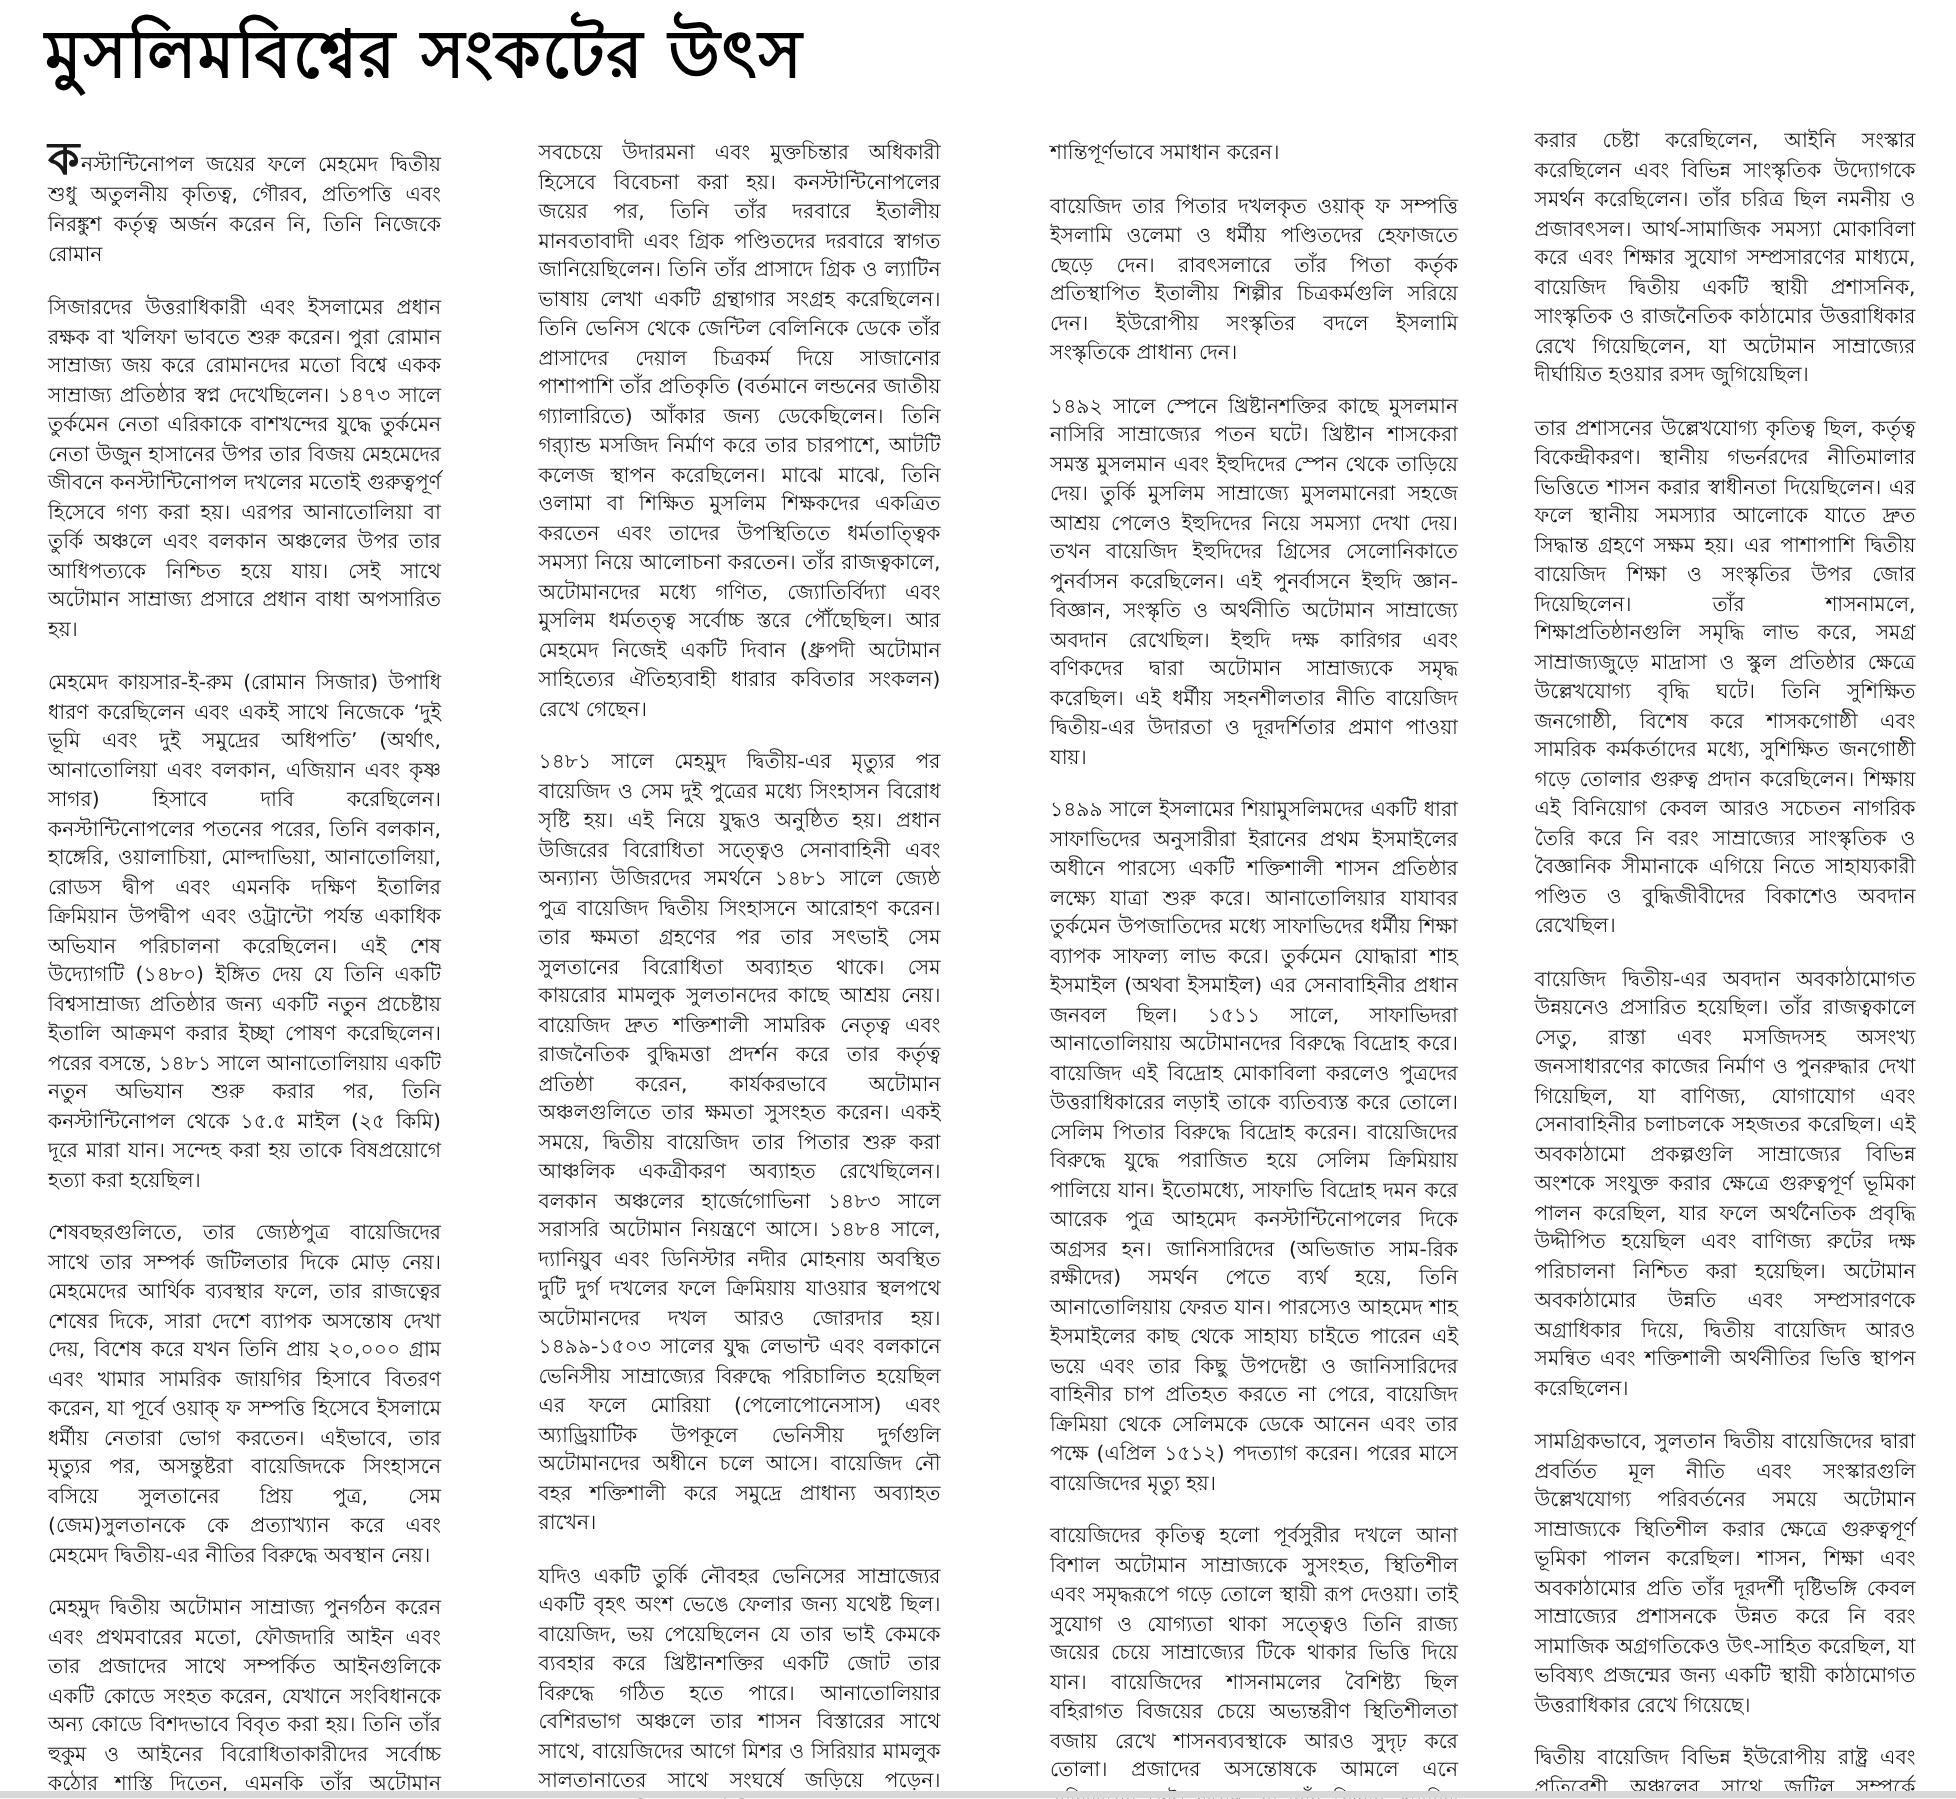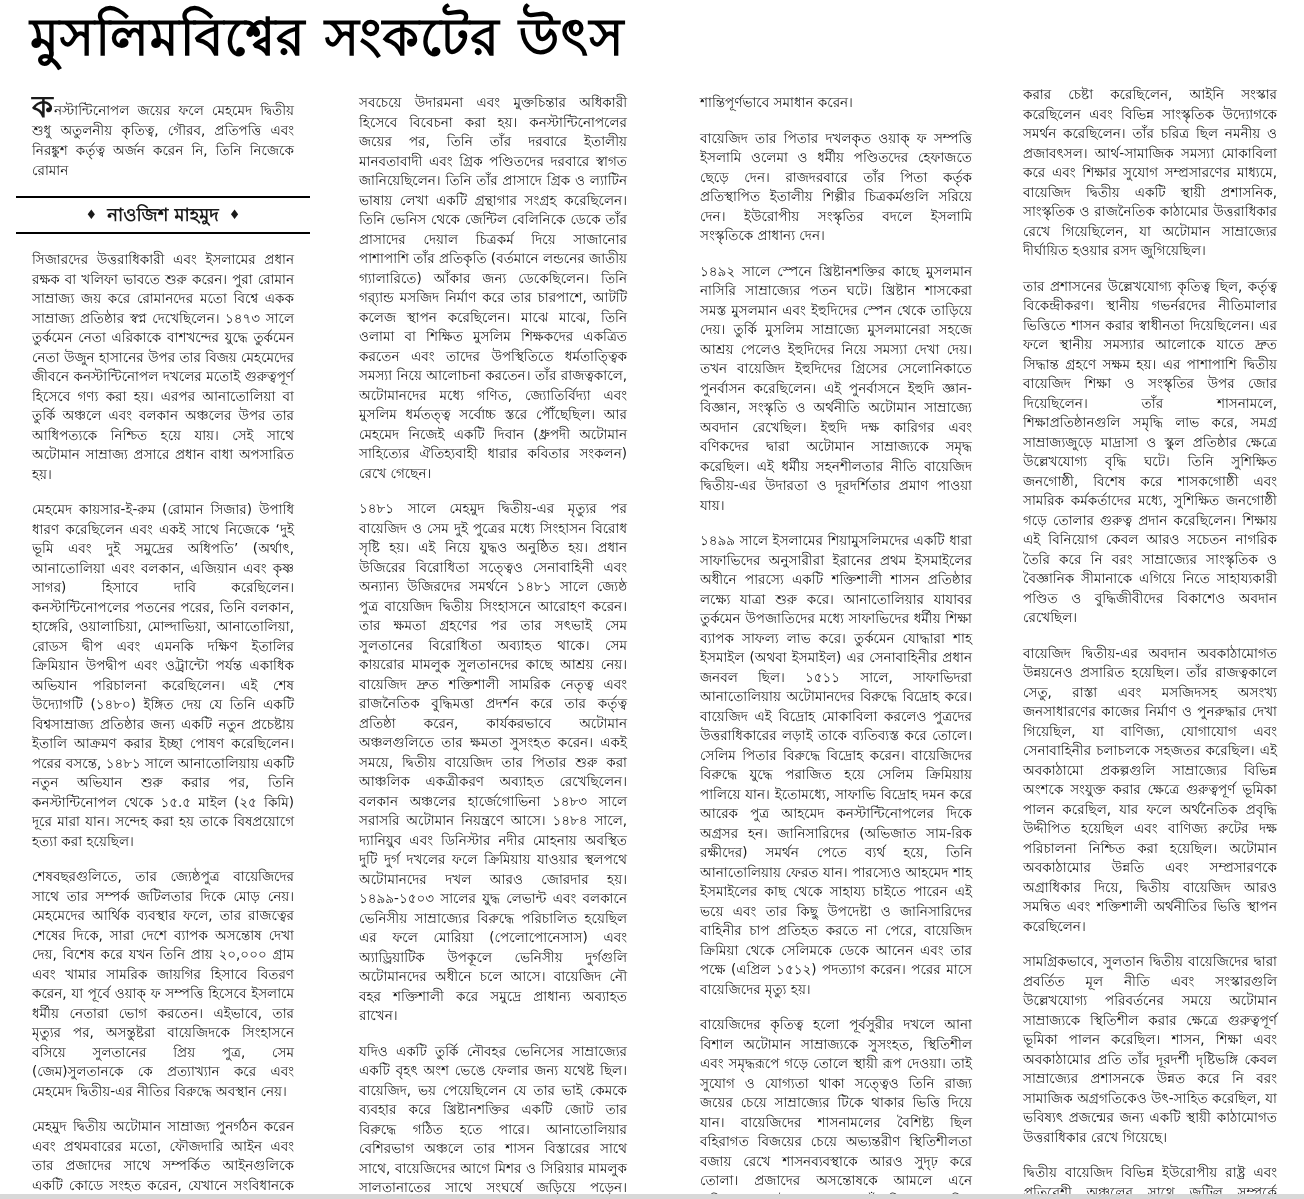--- a/index.html
+++ b/index.html
@@ -1,19 +1,19 @@
 <!DOCTYPE html>
 <html><head>
 <meta charset="utf-8">
 <style>
   html, body { margin: 0; padding: 0; background: #ffffff; }
   body { width: 1304px; height: 1199px; overflow: hidden; position: relative; color: #1a1a1a; }
   .headline {
     position: absolute; left: 30px; top: 2px;
-    font-family: "DejaVu Sans", sans-serif; font-size: 52px; font-weight: bold;
+    font-family: "DejaVu Sans", sans-serif; font-size: 44px; font-weight: bold;
     line-height: 70px; letter-spacing: 1px; color: #000; white-space: nowrap;
   }
   .col {
     position: absolute; top: 80px;
     font-family: "DejaVu Sans", sans-serif; font-size: 13.5px; line-height: 19.5px;
     text-align: justify; color: #1a1a1a;
   }
   .c1 { left: 16px; width: 294px; }
   .c2 { left: 343px; width: 300px; top: 77px; }
   .c3 { left: 684px; width: 304px; top: 77px; }
@@ -32,38 +32,35 @@
   .signoff .role { }
   .bottom-bar { position: absolute; left: 0; bottom: 0; width: 1304px; height: 5px; background: #d8d8d8; }
 </style>
 </head>
 <body>
 
 <div class="headline">মুসলিমবিশ্বের সংকটের উৎস</div>
 
 <div class="col c1">
   <p class="lede"><span class="dropcap">ক</span><span>নস্টান্টিনোপল জয়ের ফলে মেহমেদ দ্বিতীয় শুধু অতুলনীয় কৃতিত্ব, গৌরব, প্রতিপত্তি এবং নিরঙ্কুশ কর্তৃত্ব অর্জন করেন নি, তিনি নিজেকে রোমান</span></p>
-  <div class="byline-box">
-    <span class="diamond">♦</span><span>নাওজিশ মাহমুদ</span><span class="diamond">♦</span>
-  </div>
   <p>সিজারদের উত্তরাধিকারী এবং ইসলামের প্রধান রক্ষক বা খলিফা ভাবতে শুরু করেন। পুরা রোমান সাম্রাজ্য জয় করে রোমানদের মতো বিশ্বে একক সাম্রাজ্য প্রতিষ্ঠার স্বপ্ন দেখেছিলেন। ১৪৭৩ সালে তুর্কমেন নেতা এরিকাকে বাশখন্দের যুদ্ধে তুর্কমেন নেতা উজুন হাসানের উপর তার বিজয় মেহমেদের জীবনে কনস্টান্টিনোপল দখলের মতোই গুরুত্বপূর্ণ হিসেবে গণ্য করা হয়। এরপর আনাতোলিয়া বা তুর্কি অঞ্চলে এবং বলকান অঞ্চলের উপর তার আধিপত্যকে নিশ্চিত হয়ে যায়। সেই সাথে অটোমান সাম্রাজ্য প্রসারে প্রধান বাধা অপসারিত হয়।</p>
   <p>মেহমেদ কায়সার-ই-রুম (রোমান সিজার) উপাধি ধারণ করেছিলেন এবং একই সাথে নিজেকে ‘দুই ভূমি এবং দুই সমুদ্রের অধিপতি’ (অর্থাৎ, আনাতোলিয়া এবং বলকান, এজিয়ান এবং কৃষ্ণ সাগর) হিসাবে দাবি করেছিলেন। কনস্টান্টিনোপলের পতনের পরের, তিনি বলকান, হাঙ্গেরি, ওয়ালাচিয়া, মোল্দাভিয়া, আনাতোলিয়া, রোডস দ্বীপ এবং এমনকি দক্ষিণ ইতালির ক্রিমিয়ান উপদ্বীপ এবং ওট্রান্টো পর্যন্ত একাধিক অভিযান পরিচালনা করেছিলেন। এই শেষ উদ্যোগটি (১৪৮০) ইঙ্গিত দেয় যে তিনি একটি বিশ্বসাম্রাজ্য প্রতিষ্ঠার জন্য একটি নতুন প্রচেষ্টায় ইতালি আক্রমণ করার ইচ্ছা পোষণ করেছিলেন। পরের বসন্তে, ১৪৮১ সালে আনাতোলিয়ায় একটি নতুন অভিযান শুরু করার পর, তিনি কনস্টান্টিনোপল থেকে ১৫.৫ মাইল (২৫ কিমি) দূরে মারা যান। সন্দেহ করা হয় তাকে বিষপ্রয়োগে হত্যা করা হয়েছিল।</p>
   <p>শেষবছরগুলিতে, তার জ্যেষ্ঠপুত্র বায়েজিদের সাথে তার সম্পর্ক জটিলতার দিকে মোড় নেয়। মেহমেদের আর্থিক ব্যবস্থার ফলে, তার রাজত্বের শেষের দিকে, সারা দেশে ব্যাপক অসন্তোষ দেখা দেয়, বিশেষ করে যখন তিনি প্রায় ২০,০০০ গ্রাম এবং খামার সামরিক জায়গির হিসাবে বিতরণ করেন, যা পূর্বে ওয়াক্‌ ফ সম্পত্তি হিসেবে ইসলামে ধর্মীয় নেতারা ভোগ করতেন। এইভাবে, তার মৃত্যুর পর, অসন্তুষ্টরা বায়েজিদকে সিংহাসনে বসিয়ে সুলতানের প্রিয় পুত্র, সেম (জেম)সুলতানকে কে প্রত্যাখ্যান করে এবং মেহমেদ দ্বিতীয়-এর নীতির বিরুদ্ধে অবস্থান নেয়।</p>
   <p>মেহমুদ দ্বিতীয় অটোমান সাম্রাজ্য পুনর্গঠন করেন এবং প্রথমবারের মতো, ফৌজদারি আইন এবং তার প্রজাদের সাথে সম্পর্কিত আইনগুলিকে একটি কোডে সংহত করেন, যেখানে সংবিধানকে অন্য কোডে বিশদভাবে বিবৃত করা হয়। তিনি তাঁর হুকুম ও আইনের বিরোধিতাকারীদের সর্বোচ্চ কঠোর শাস্তি দিতেন, এমনকি তাঁর অটোমান সমসাম-য়িকরাও তাঁকে অত্যধিক কঠোর মনে করতেন। তবুও, মেহমেদকে অটোমান সুলতানদের মধ্যে</p>
 </div>
 
 <div class="col c2">
   <p>সবচেয়ে উদারমনা এবং মুক্তচিন্তার অধিকারী হিসেবে বিবেচনা করা হয়। কনস্টান্টিনোপলের জয়ের পর, তিনি তাঁর দরবারে ইতালীয় মানবতাবাদী এবং গ্রিক পণ্ডিতদের দরবারে স্বাগত জানিয়েছিলেন। তিনি তাঁর প্রাসাদে গ্রিক ও ল্যাটিন ভাষায় লেখা একটি গ্রন্থাগার সংগ্রহ করেছিলেন। তিনি ভেনিস থেকে জেন্টিল বেলিনিকে ডেকে তাঁর প্রাসাদের দেয়াল চিত্রকর্ম দিয়ে সাজানোর পাশাপাশি তাঁর প্রতিকৃতি (বর্তমানে লন্ডনের জাতীয় গ্যালারিতে) আঁকার জন্য ডেকেছিলেন। তিনি গ্র‍্যান্ড মসজিদ নির্মাণ করে তার চারপাশে, আটটি কলেজ স্থাপন করেছিলেন। মাঝে মাঝে, তিনি ওলামা বা শিক্ষিত মুসলিম শিক্ষকদের একত্রিত করতেন এবং তাদের উপস্থিতিতে ধর্মতাত্ত্বিক সমস্যা নিয়ে আলোচনা করতেন। তাঁর রাজত্বকালে, অটোমানদের মধ্যে গণিত, জ্যোতির্বিদ্যা এবং মুসলিম ধর্মতত্ত্ব সর্বোচ্চ স্তরে পৌঁছেছিল। আর মেহমেদ নিজেই একটি দিবান (ধ্রুপদী অটোমান সাহিত্যের ঐতিহ্যবাহী ধারার কবিতার সংকলন) রেখে গেছেন।</p>
   <p>১৪৮১ সালে মেহমুদ দ্বিতীয়-এর মৃত্যুর পর বায়েজিদ ও সেম দুই পুত্রের মধ্যে সিংহাসন বিরোধ সৃষ্টি হয়। এই নিয়ে যুদ্ধও অনুষ্ঠিত হয়। প্রধান উজিরের বিরোধিতা সত্ত্বেও সেনাবাহিনী এবং অন্যান্য উজিরদের সমর্থনে ১৪৮১ সালে জ্যেষ্ঠ পুত্র বায়েজিদ দ্বিতীয় সিংহাসনে আরোহণ করেন। তার ক্ষমতা গ্রহণের পর তার সৎভাই সেম সুলতানের বিরোধিতা অব্যাহত থাকে। সেম কায়রোর মামলুক সুলতানদের কাছে আশ্রয় নেয়। বায়েজিদ দ্রুত শক্তিশালী সামরিক নেতৃত্ব এবং রাজনৈতিক বুদ্ধিমত্তা প্রদর্শন করে তার কর্তৃত্ব প্রতিষ্ঠা করেন, কার্যকরভাবে অটোমান অঞ্চলগুলিতে তার ক্ষমতা সুসংহত করেন। একই সময়ে, দ্বিতীয় বায়েজিদ তার পিতার শুরু করা আঞ্চলিক একত্রীকরণ অব্যাহত রেখেছিলেন। বলকান অঞ্চলের হার্জেগোভিনা ১৪৮৩ সালে সরাসরি অটোমান নিয়ন্ত্রণে আসে। ১৪৮৪ সালে, দ্যানিয়ুব এবং ডিনিস্টার নদীর মোহনায় অবস্থিত দুটি দুর্গ দখলের ফলে ক্রিমিয়ায় যাওয়ার স্থলপথে অটোমানদের দখল আরও জোরদার হয়। ১৪৯৯-১৫০৩ সালের যুদ্ধ লেভান্ট এবং বলকানে ভেনিসীয় সাম্রাজ্যের বিরুদ্ধে পরিচালিত হয়েছিল এর ফলে মোরিয়া (পেলোপোনেসাস) এবং অ্যাড্রিয়াটিক উপকূলে ভেনিসীয় দুর্গগুলি অটোমানদের অধীনে চলে আসে। বায়েজিদ নৌ বহর শক্তিশালী করে সমুদ্রে প্রাধান্য অব্যাহত রাখেন।</p>
   <p>যদিও একটি তুর্কি নৌবহর ভেনিসের সাম্রাজ্যের একটি বৃহৎ অংশ ভেঙে ফেলার জন্য যথেষ্ট ছিল। বায়েজিদ, ভয় পেয়েছিলেন যে তার ভাই কেমকে ব্যবহার করে খ্রিষ্টানশক্তির একটি জোট তার বিরুদ্ধে গঠিত হতে পারে। আনাতোলিয়ার বেশিরভাগ অঞ্চলে তার শাসন বিস্তারের সাথে সাথে, বায়েজিদের আগে মিশর ও সিরিয়ার মামলুক সালতানাতের সাথে সংঘর্ষে জড়িয়ে পড়েন। মামলুকদের বিরুদ্ধে সর্বশক্তি প্রয়োগ না করে চাপে রাখার উদ্দেশ্যে মাঝারি শক্তির সেনাবাহিনী পাঠান। দীর্ঘ সময়ে স্থলযুদ্ধটি একটি অচলাবস্থায় থাকায়</p>
 </div>
 
 <div class="col c3">
   <p>শান্তিপূর্ণভাবে সমাধান করেন।</p>
-  <p>বায়েজিদ তার পিতার দখলকৃত ওয়াক্‌ ফ সম্পত্তি ইসলামি ওলেমা ও ধর্মীয় পণ্ডিতদের হেফাজতে ছেড়ে দেন। রাজদরবারে তাঁর পিতা কর্তৃক প্রতিস্থাপিত ইতালীয় শিল্পীর চিত্রকর্মগুলি সরিয়ে দেন। ইউরোপীয় সংস্কৃতির বদলে ইসলামি সংস্কৃতিকে প্রাধান্য দেন।</p>
+  <p>বায়েজিদ তার পিতার দখলকৃত ওয়াক্‌ ফ সম্পত্তি ইসলামি ওলেমা ও ধর্মীয় পণ্ডিতদের হেফাজতে ছেড়ে দেন। রাবৎসলারে তাঁর পিতা কর্তৃক প্রতিস্থাপিত ইতালীয় শিল্পীর চিত্রকর্মগুলি সরিয়ে দেন। ইউরোপীয় সংস্কৃতির বদলে ইসলামি সংস্কৃতিকে প্রাধান্য দেন।</p>
   <p>১৪৯২ সালে স্পেনে খ্রিষ্টানশক্তির কাছে মুসলমান নাসিরি সাম্রাজ্যের পতন ঘটে। খ্রিষ্টান শাসকেরা সমস্ত মুসলমান এবং ইহুদিদের স্পেন থেকে তাড়িয়ে দেয়। তুর্কি মুসলিম সাম্রাজ্যে মুসলমানেরা সহজে আশ্রয় পেলেও ইহুদিদের নিয়ে সমস্যা দেখা দেয়। তখন বায়েজিদ ইহুদিদের গ্রিসের সেলোনিকাতে পুনর্বাসন করেছিলেন। এই পুনর্বাসনে ইহুদি জ্ঞান-বিজ্ঞান, সংস্কৃতি ও অর্থনীতি অটোমান সাম্রাজ্যে অবদান রেখেছিল। ইহুদি দক্ষ কারিগর এবং বণিকদের দ্বারা অটোমান সাম্রাজ্যকে সমৃদ্ধ করেছিল। এই ধর্মীয় সহনশীলতার নীতি বায়েজিদ দ্বিতীয়-এর উদারতা ও দূরদর্শিতার প্রমাণ পাওয়া যায়।</p>
   <p>১৪৯৯ সালে ইসলামের শিয়ামুসলিমদের একটি ধারা সাফাভিদের অনুসারীরা ইরানের প্রথম ইসমাইলের অধীনে পারস্যে একটি শক্তিশালী শাসন প্রতিষ্ঠার লক্ষ্যে যাত্রা শুরু করে। আনাতোলিয়ার যাযাবর তুর্কমেন উপজাতিদের মধ্যে সাফাভিদের ধর্মীয় শিক্ষা ব্যাপক সাফল্য লাভ করে। তুর্কমেন যোদ্ধারা শাহ ইসমাইল (অথবা ইসমাইল) এর সেনাবাহিনীর প্রধান জনবল ছিল। ১৫১১ সালে, সাফাভিদরা আনাতোলিয়ায় অটোমানদের বিরুদ্ধে বিদ্রোহ করে। বায়েজিদ এই বিদ্রোহ মোকাবিলা করলেও পুত্রদের উত্তরাধিকারের লড়াই তাকে ব্যতিব্যস্ত করে তোলে। সেলিম পিতার বিরুদ্ধে বিদ্রোহ করেন। বায়েজিদের বিরুদ্ধে যুদ্ধে পরাজিত হয়ে সেলিম ক্রিমিয়ায় পালিয়ে যান। ইতোমধ্যে, সাফাভি বিদ্রোহ দমন করে আরেক পুত্র আহমেদ কনস্টান্টিনোপলের দিকে অগ্রসর হন। জানিসারিদের (অভিজাত সাম-রিক রক্ষীদের) সমর্থন পেতে ব্যর্থ হয়ে, তিনি আনাতোলিয়ায় ফেরত যান। পারস্যেও আহমেদ শাহ ইসমাইলের কাছ থেকে সাহায্য চাইতে পারেন এই ভয়ে এবং তার কিছু উপদেষ্টা ও জানিসারিদের বাহিনীর চাপ প্রতিহত করতে না পেরে, বায়েজিদ ক্রিমিয়া থেকে সেলিমকে ডেকে আনেন এবং তার পক্ষে (এপ্রিল ১৫১২) পদত্যাগ করেন। পরের মাসে বায়েজিদের মৃত্যু হয়।</p>
   <p>বায়েজিদের কৃতিত্ব হলো পূর্বসুরীর দখলে আনা বিশাল অটোমান সাম্রাজ্যকে সুসংহত, স্থিতিশীল এবং সমৃদ্ধরূপে গড়ে তোলে স্থায়ী রূপ দেওয়া। তাই সুযোগ ও যোগ্যতা থাকা সত্ত্বেও তিনি রাজ্য জয়ের চেয়ে সাম্রাজ্যের টিকে থাকার ভিত্তি দিয়ে যান। বায়েজিদের শাসনামলের বৈশিষ্ট্য ছিল বহিরাগত বিজয়ের চেয়ে অভ্যন্তরীণ স্থিতিশীলতা বজায় রেখে শাসনব্যবস্থাকে আরও সুদৃঢ় করে তোলা। প্রজাদের অসন্তোষকে আমলে এনে প্রতিকারের চেষ্টা করেন, যা তাঁর পিতার সামরিক সাফল্যের সাথে বৈপরীত্যপূর্ণ ছিল। তিনি শাসনব্যবস্থা ন্যায়ের ভিত্তিতে পরিচালনা জন্য সংস্কারের উদ্যোগ নিয়েছিলেন। সাম্রাজ্যের প্রশাসনিক কাঠামো উন্নত</p>
 </div>
 
 <div class="col c4">
   <p>করার চেষ্টা করেছিলেন, আইনি সংস্কার করেছিলেন এবং বিভিন্ন সাংস্কৃতিক উদ্যোগকে সমর্থন করেছিলেন। তাঁর চরিত্র ছিল নমনীয় ও প্রজাবৎসল। আর্থ-সামাজিক সমস্যা মোকাবিলা করে এবং শিক্ষার সুযোগ সম্প্রসারণের মাধ্যমে, বায়েজিদ দ্বিতীয় একটি স্থায়ী প্রশাসনিক, সাংস্কৃতিক ও রাজনৈতিক কাঠামোর উত্তরাধিকার রেখে গিয়েছিলেন, যা অটোমান সাম্রাজ্যের দীর্ঘায়িত হওয়ার রসদ জুগিয়েছিল।</p>
   <p>তার প্রশাসনের উল্লেখযোগ্য কৃতিত্ব ছিল, কর্তৃত্ব বিকেন্দ্রীকরণ। স্থানীয় গভর্নরদের নীতিমালার ভিত্তিতে শাসন করার স্বাধীনতা দিয়েছিলেন। এর ফলে স্থানীয় সমস্যার আলোকে যাতে দ্রুত সিদ্ধান্ত গ্রহণে সক্ষম হয়। এর পাশাপাশি দ্বিতীয় বায়েজিদ শিক্ষা ও সংস্কৃতির উপর জোর দিয়েছিলেন। তাঁর শাসনামলে, শিক্ষাপ্রতিষ্ঠানগুলি সমৃদ্ধি লাভ করে, সমগ্র সাম্রাজ্যজুড়ে মাদ্রাসা ও স্কুল প্রতিষ্ঠার ক্ষেত্রে উল্লেখযোগ্য বৃদ্ধি ঘটে। তিনি সুশিক্ষিত জনগোষ্ঠী, বিশেষ করে শাসকগোষ্ঠী এবং সামরিক কর্মকর্তাদের মধ্যে, সুশিক্ষিত জনগোষ্ঠী গড়ে তোলার গুরুত্ব প্রদান করেছিলেন। শিক্ষায় এই বিনিয়োগ কেবল আরও সচেতন নাগরিক তৈরি করে নি বরং সাম্রাজ্যের সাংস্কৃতিক ও বৈজ্ঞানিক সীমানাকে এগিয়ে নিতে সাহায্যকারী পণ্ডিত ও বুদ্ধিজীবীদের বিকাশেও অবদান রেখেছিল।</p>
   <p> বায়েজিদ দ্বিতীয়-এর অবদান অবকাঠামোগত উন্নয়নেও প্রসারিত হয়েছিল। তাঁর রাজত্বকালে সেতু, রাস্তা এবং মসজিদসহ অসংখ্য জনসাধারণের কাজের নির্মাণ ও পুনরুদ্ধার দেখা গিয়েছিল, যা বাণিজ্য, যোগাযোগ এবং সেনাবাহিনীর চলাচলকে সহজতর করেছিল। এই অবকাঠামো প্রকল্পগুলি সাম্রাজ্যের বিভিন্ন অংশকে সংযুক্ত করার ক্ষেত্রে গুরুত্বপূর্ণ ভূমিকা পালন করেছিল, যার ফলে অর্থনৈতিক প্রবৃদ্ধি উদ্দীপিত হয়েছিল এবং বাণিজ্য রুটের দক্ষ পরিচালনা নিশ্চিত করা হয়েছিল। অটোমান অবকাঠামোর উন্নতি এবং সম্প্রসারণকে অগ্রাধিকার দিয়ে, দ্বিতীয় বায়েজিদ আরও সমন্বিত এবং শক্তিশালী অর্থনীতির ভিত্তি স্থাপন করেছিলেন।</p>
   <p>সামগ্রিকভাবে, সুলতান দ্বিতীয় বায়েজিদের দ্বারা প্রবর্তিত মূল নীতি এবং সংস্কারগুলি উল্লেখযোগ্য পরিবর্তনের সময়ে অটোমান সাম্রাজ্যকে স্থিতিশীল করার ক্ষেত্রে গুরুত্বপূর্ণ ভূমিকা পালন করেছিল। শাসন, শিক্ষা এবং অবকাঠামোর প্রতি তাঁর দূরদর্শী দৃষ্টিভঙ্গি কেবল সাম্রাজ্যের প্রশাসনকে উন্নত করে নি বরং সামাজিক অগ্রগতিকেও উৎ-সাহিত করেছিল, যা ভবিষ্যৎ প্রজন্মের জন্য একটি স্থায়ী কাঠামোগত উত্তরাধিকার রেখে গিয়েছে।</p>

